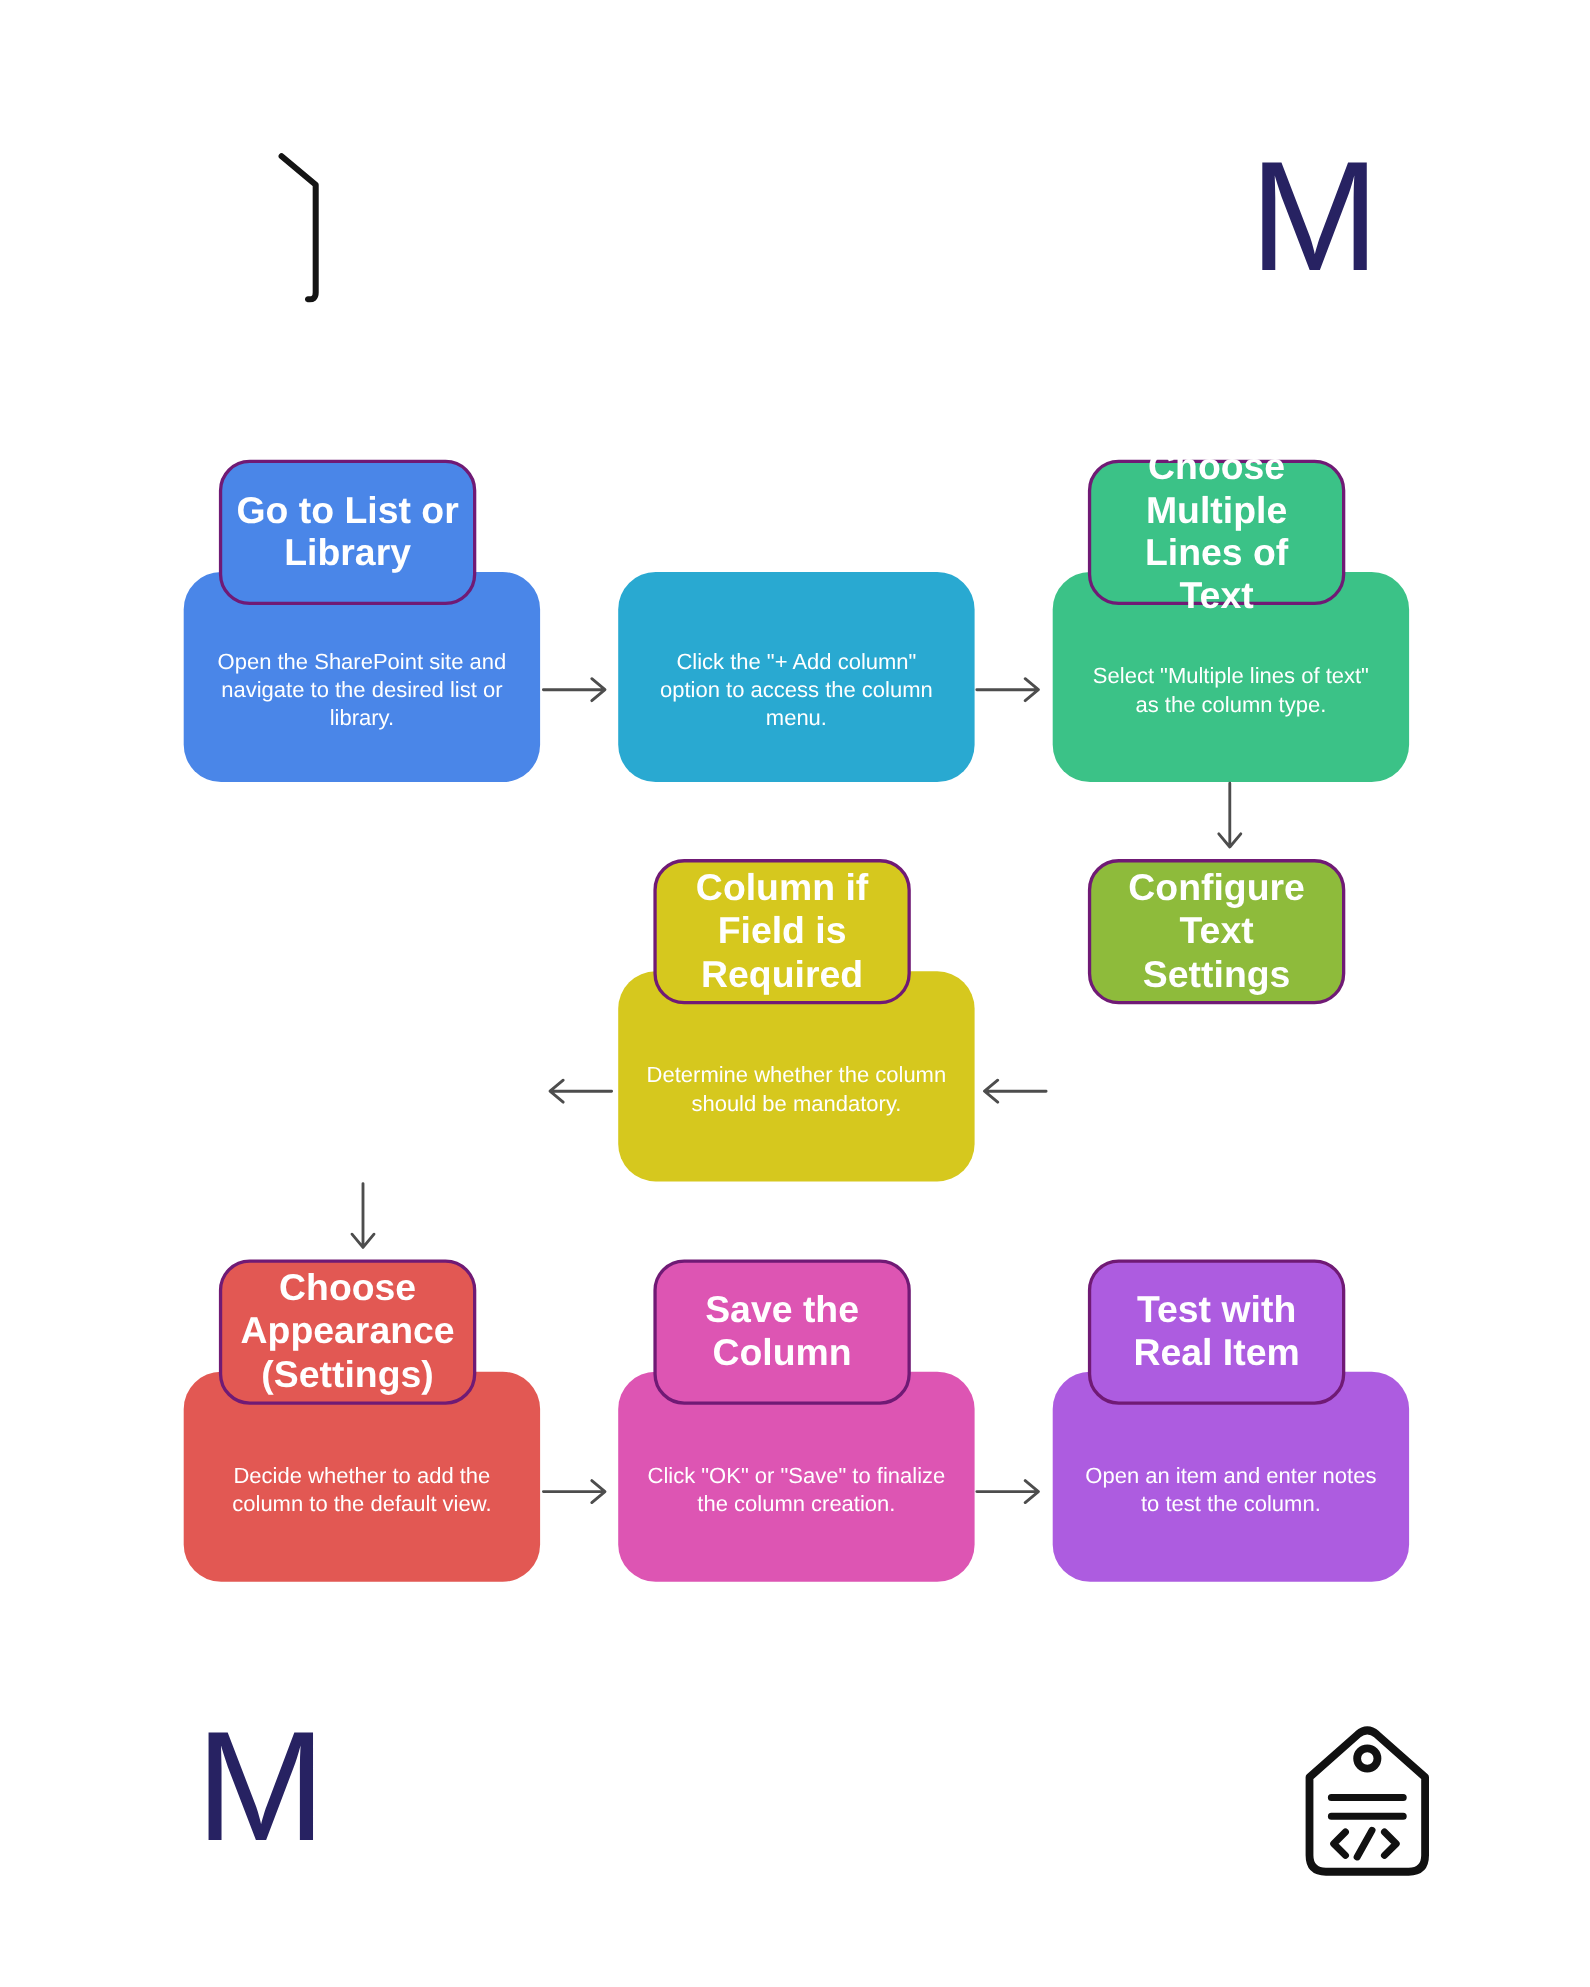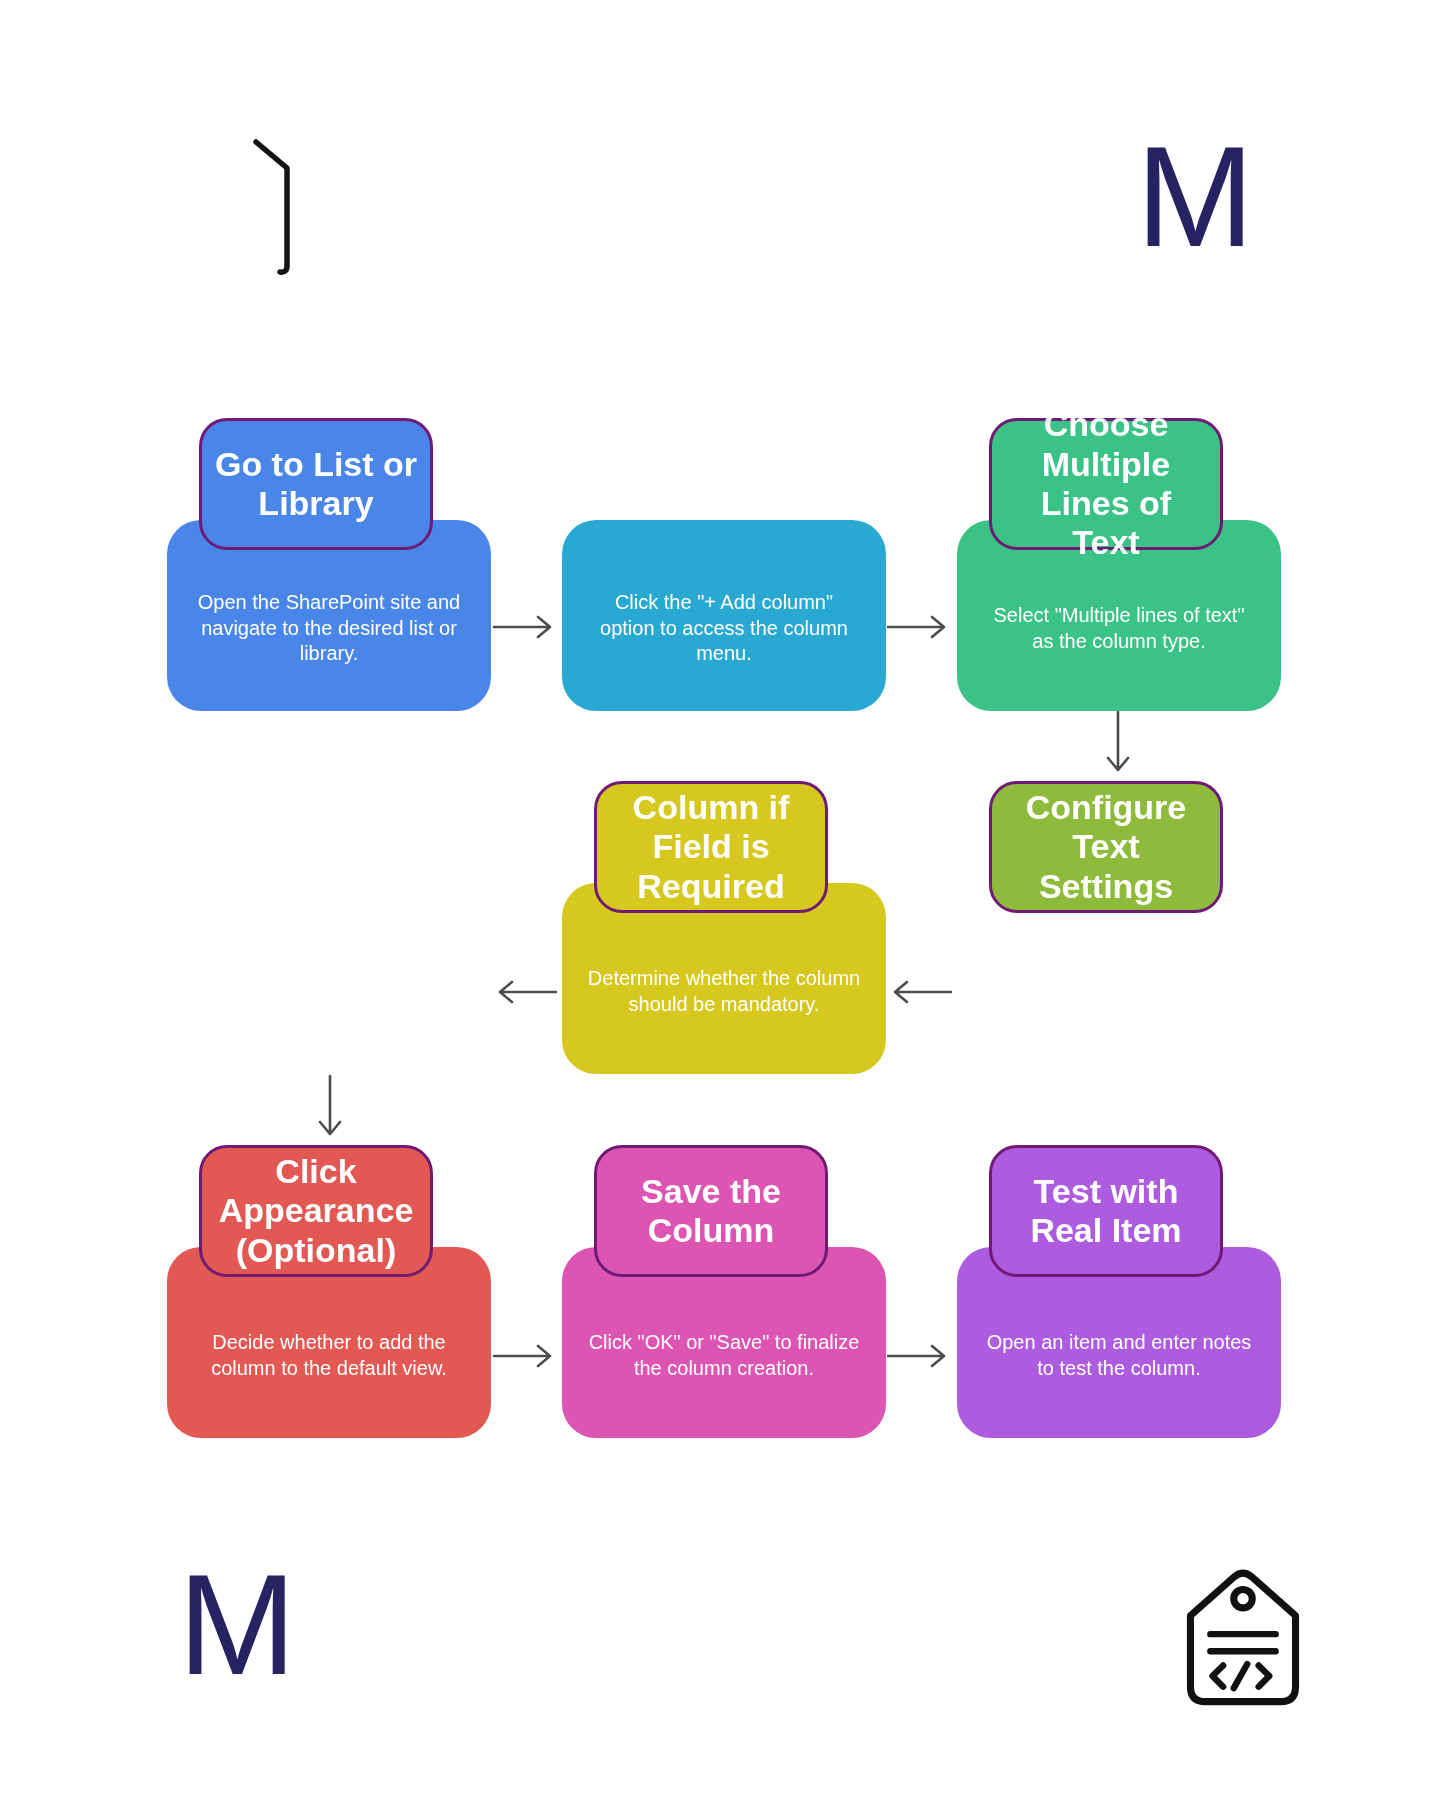--- a/index.html
+++ b/index.html
@@ -88,21 +88,21 @@
   </div>
 
   <div class="node" style="left: 957px; top: 781px; --c: #8ebb3b;">
     <div class="node-title">Configure Text Settings</div>
   </div>
 
   <div class="node" style="left: 167px; top: 1145px; --c: #e25853;">
     <div class="node-body">
       <div class="node-desc">Decide whether to add the column to the default view.</div>
     </div>
-    <div class="node-title">Click Appearance (Optional)</div>
+    <div class="node-title">Choose Appearance (Settings)</div>
   </div>
 
   <div class="node" style="left: 562px; top: 1145px; --c: #dd55b3;">
     <div class="node-body">
       <div class="node-desc">Click "OK" or "Save" to finalize the column creation.</div>
     </div>
     <div class="node-title">Save the Column</div>
   </div>
 
   <div class="node" style="left: 957px; top: 1145px; --c: #ad5ce0;">

